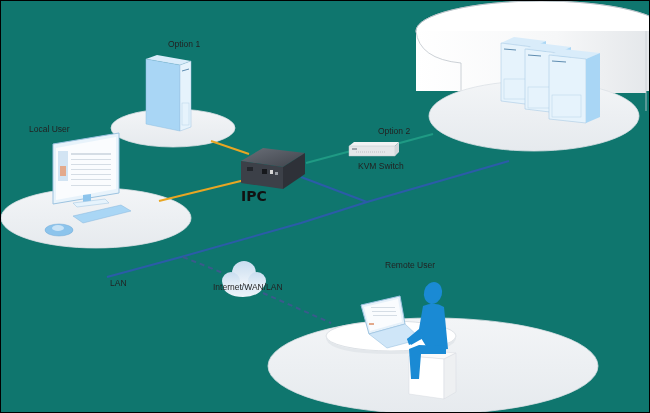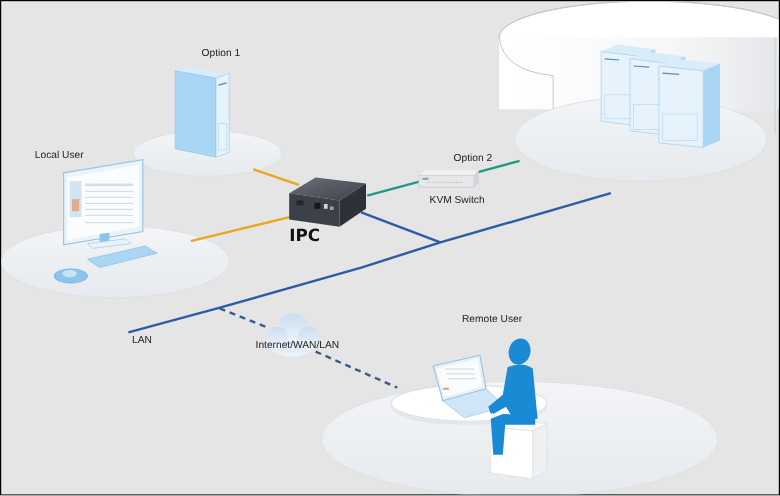--- a/index.html
+++ b/index.html
@@ -1,17 +1,17 @@
 <!DOCTYPE html>
 <html><head>
 <meta charset="utf-8">
 <style>
   html, body { margin: 0; padding: 0; background: #ffffff; }
   body { width: 650px; height: 413px; overflow: hidden; font-family: "Liberation Sans", sans-serif; }
-  #frame { position: relative; width: 648px; height: 411px; border: 1px solid #000; background: #e5e5e5; overflow: hidden; }
+  #frame { position: relative; width: 648px; height: 411px; border: 1px solid #000; background: #0f766e; overflow: hidden; }
   svg { position: absolute; left: 0; top: 0; }
   .lbl { font-family: "Liberation Sans", sans-serif; font-size: 8.5px; fill: #222; }
   .lbl-big { font-family: "DejaVu Sans", sans-serif; font-size: 14px; font-weight: bold; fill: #111; }
 </style>
 </head>
 <body>
 
 <div id="frame">
 <svg width="648" height="411" viewBox="0 0 648 411">
   <defs>

